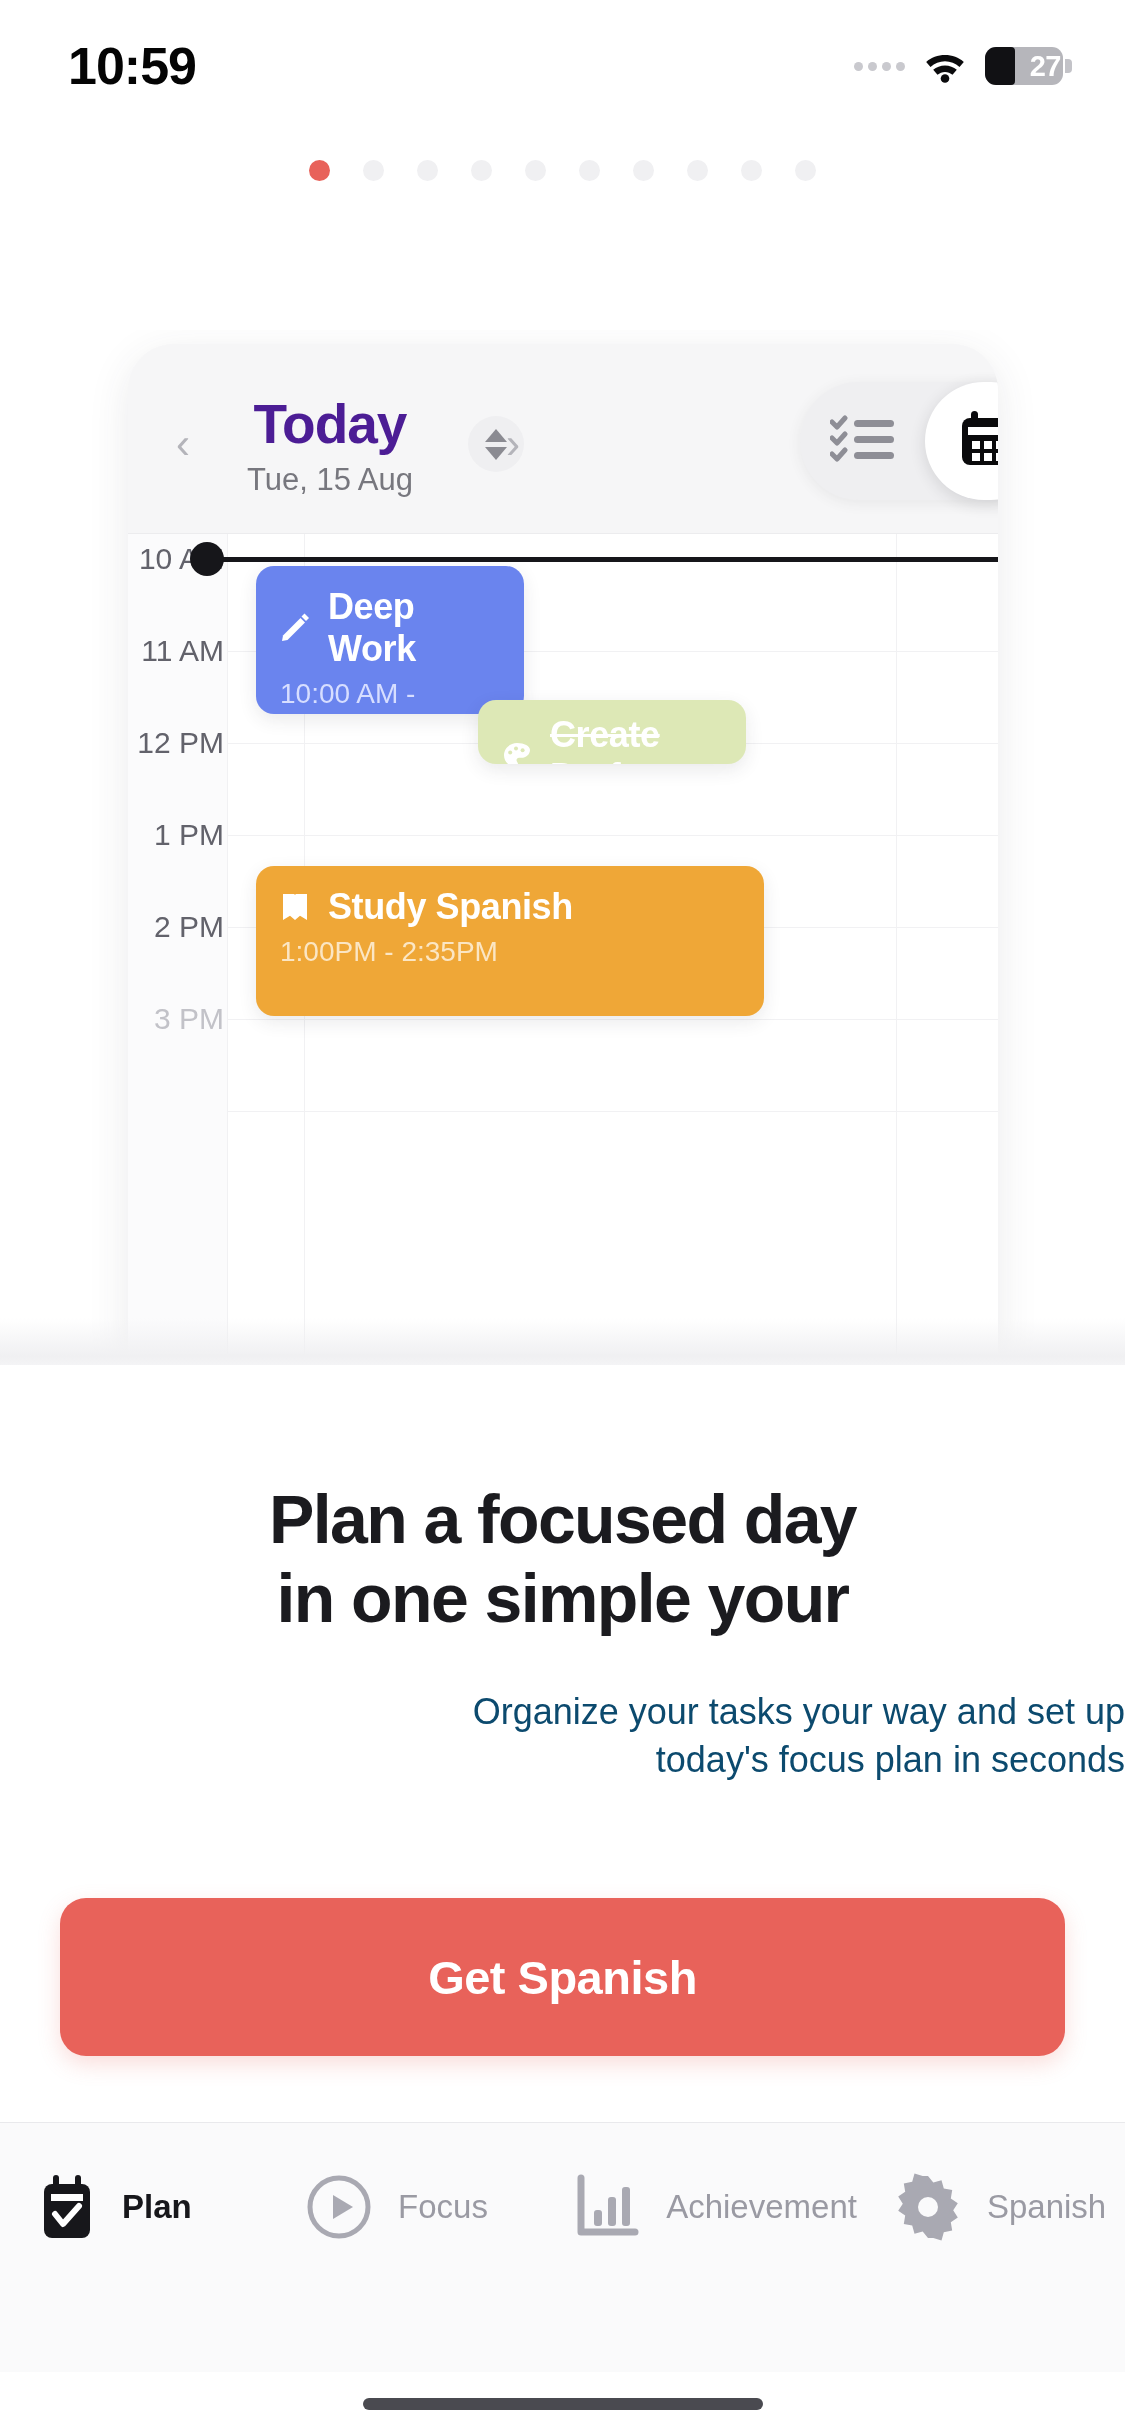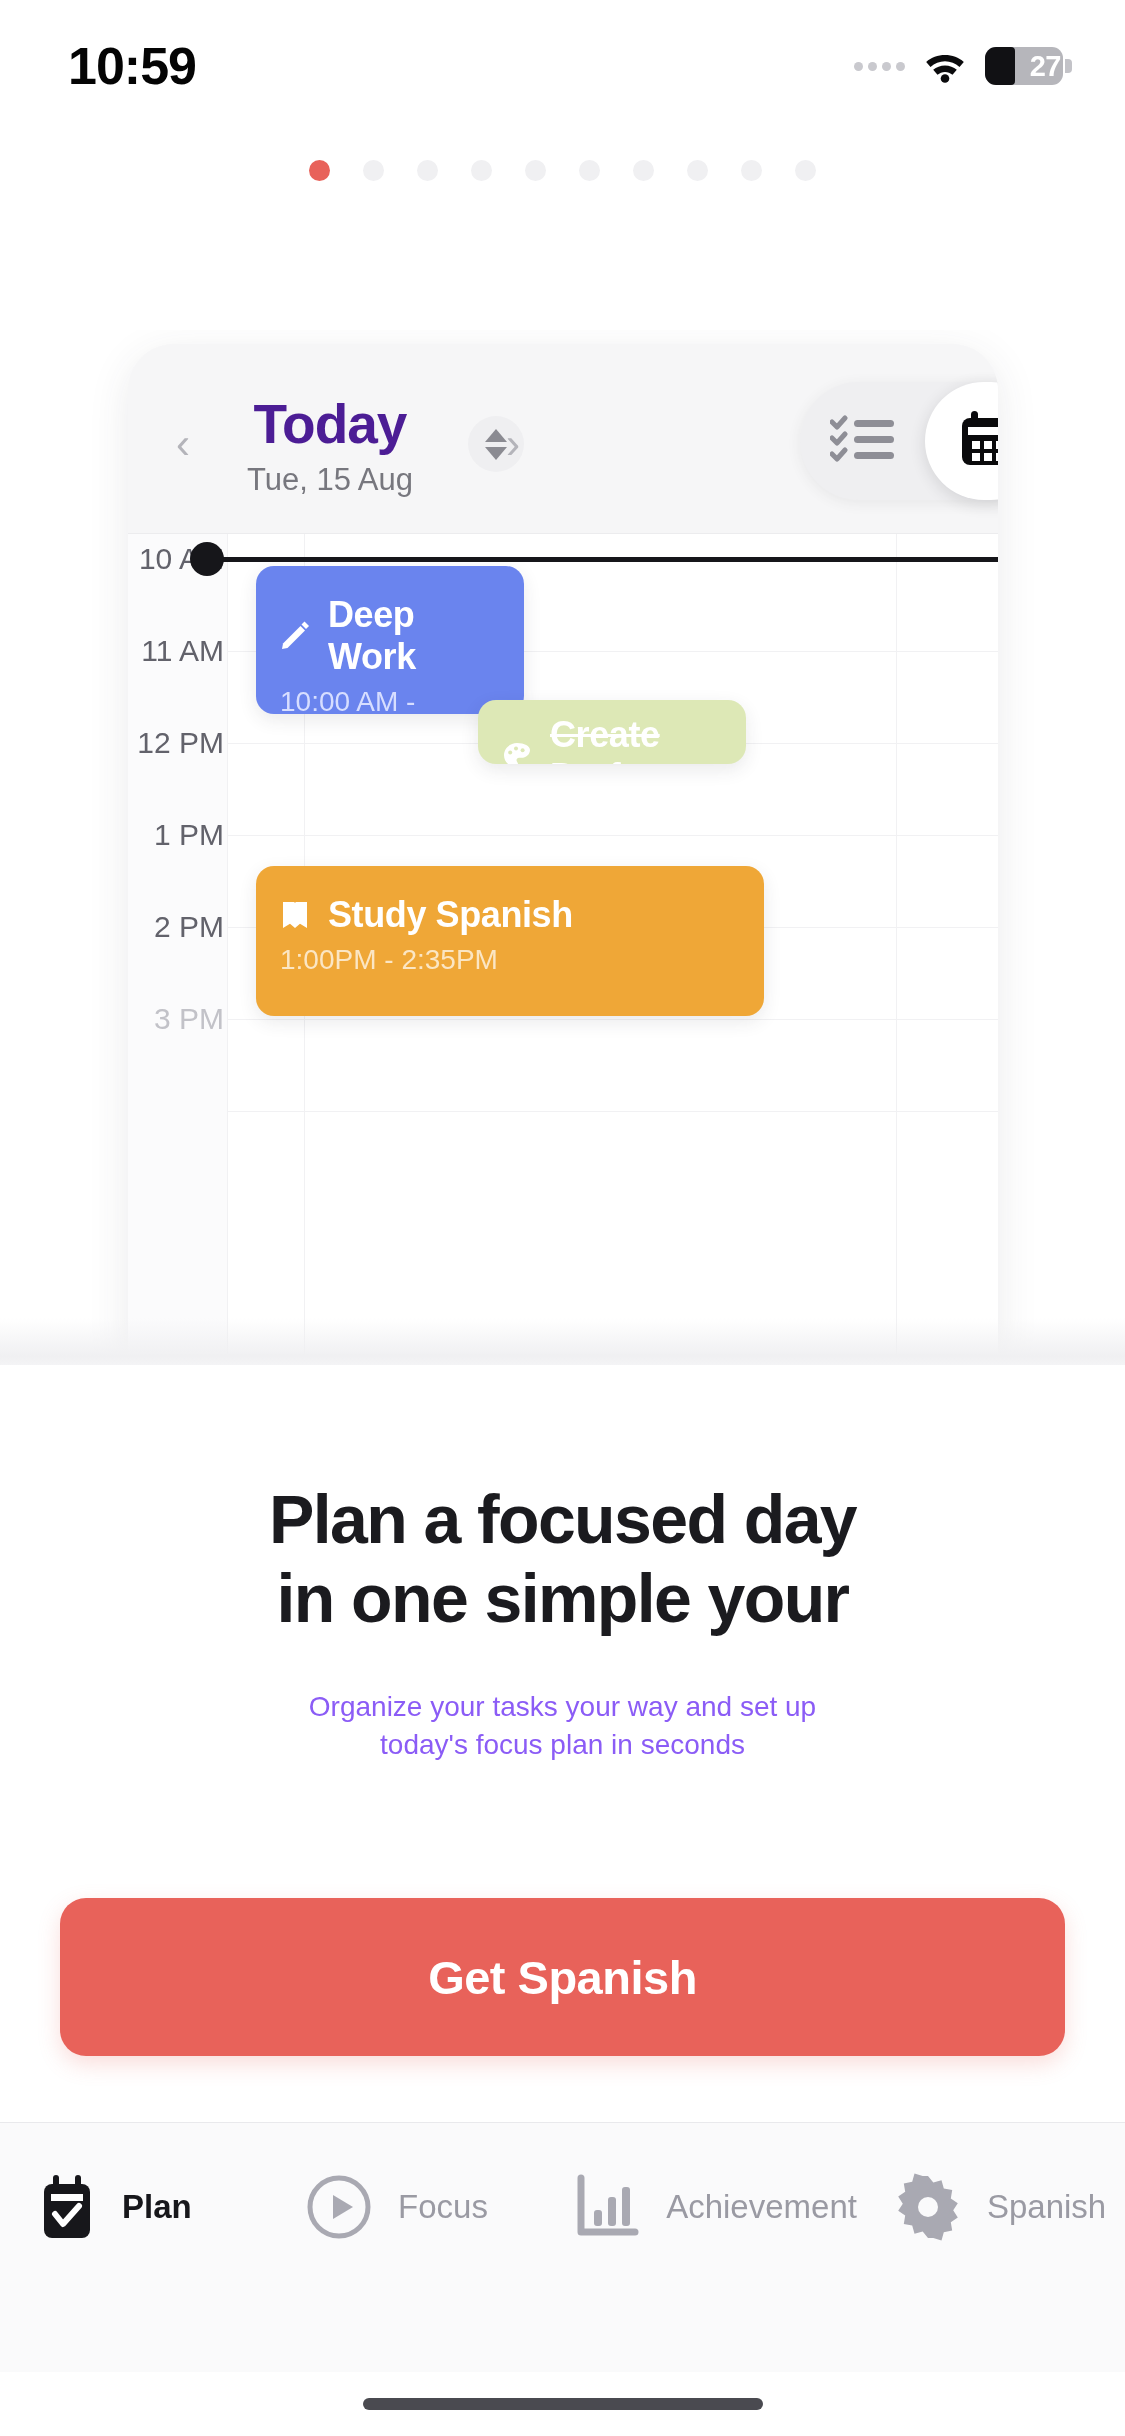--- a/index.html
+++ b/index.html
@@ -117,21 +117,21 @@
   .nowline{
     position:absolute; left:76px; right:0; height:5px; background:#16161a;
     transform:translateY(-2px); z-index:6;
   }
   .nowdot{
     position:absolute; left:62px; width:34px; height:34px; border-radius:50%;
     background:#16161a; transform:translateY(-17px); z-index:7;
   }
 
   .event{
-    position:absolute; border-radius:18px; padding:28px 22px;
+    position:absolute; border-radius:18px; padding:20px 22px;
     box-shadow:0 6px 18px rgba(50,50,60,0.10); z-index:4; overflow:hidden;
   }
   .ev-row{ display:flex; align-items:center; gap:16px; }
   .ev-title{ font-size:36px; font-weight:700; letter-spacing:-0.4px; }
   .ev-time{ font-size:28px; font-weight:500; margin-top:8px; padding-left:2px; }
   .ev-icon{ width:34px; height:34px; flex:0 0 34px; display:flex; align-items:center; justify-content:center; }
   .ev-done .ev-title{ text-decoration:line-through; font-weight:700; }
 
   
   .sheet-fade{
@@ -142,22 +142,22 @@
   .sheet-cover{
     position:absolute; left:0; top:1365px; width:1125px; height:60px; background:#ffffff; z-index:9;
   }
 
   
   .headline{
     position:absolute; top:1480px; left:0; width:1125px; text-align:center;
     font-size:68px; font-weight:700; color:#1b1b1f; line-height:1.16; letter-spacing:-1.6px;
   }
   .subtitle{
-    position:absolute; top:1688px; left:0; width:1125px; text-align:center;
-    font-size:28px; font-weight:400; color:#8b5cf6; line-height:1.34;
+    position:absolute; top:1688px; left:0; width:1125px; text-align:right;
+    font-size:36px; font-weight:400; color:#0c4a6e; line-height:1.34;
   }
 
   
   .cta{
     position:absolute; left:60px; top:1898px; width:1005px; height:158px;
     background:#e8625a; border-radius:26px;
     display:flex; align-items:center; justify-content:center;
     color:#ffffff; font-size:47px; font-weight:700; letter-spacing:-0.5px;
     box-shadow:0 8px 22px rgba(232,98,90,0.22);
   }

